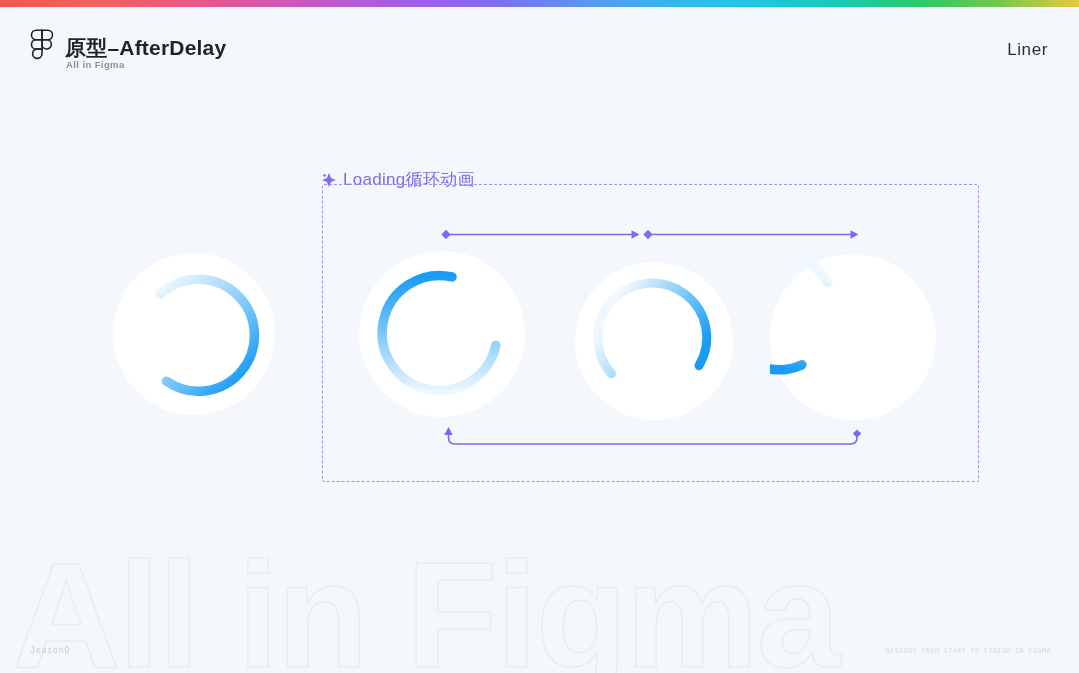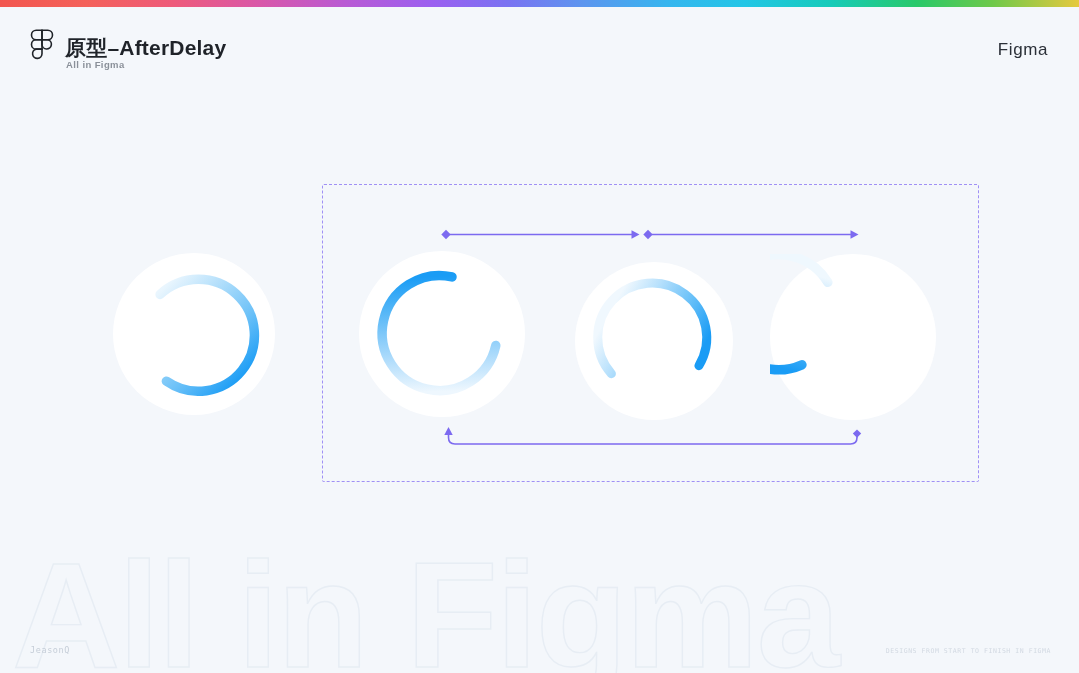--- a/index.html
+++ b/index.html
@@ -109,23 +109,30 @@
           <path d="M9.2 1.3h5.8v9.4H9.2a4.7 4.7 0 0 1 0-9.4z"></path>
           <path d="M15 1.3h5.8a4.7 4.7 0 0 1 0 9.4H15z"></path>
           <path d="M9.2 10.7h5.8v9.4H9.2a4.7 4.7 0 0 1 0-9.4z"></path>
           <path d="M15 10.7h5.8a4.7 4.7 0 1 1-5.8 4.7z"></path>
           <path d="M9.2 20.1h5.8v4.7a4.7 4.7 0 1 1-5.8-4.7z"></path>
         </g>
       </svg>
     </div>
     <div class="brand-title">原型–AfterDelay</div>
     <div class="brand-sub">All in Figma</div>
-    <div class="figma-word">Figma</div>
-  </div>
-
+    <div class="figma-word">Liner</div>
+  </div>
+
+  <div class="section-title-row">
+    <svg class="sec-diamond" viewBox="0 0 14 14">
+      <path d="M7 0 L9 5 L14 7 L9 9 L7 14 L5 9 L0 7 L5 5 Z" fill="#7c6af0"></path>
+      <path d="M2.2 1.4 L3.2 3.6 L5.4 4.6 L3.2 5.6 L2.2 7.8 L1.2 5.6 L-1 4.6 L1.2 3.6 Z" transform="translate(1.2,-0.4) scale(0.62)" fill="#7c6af0"></path>
+    </svg>
+    <span class="sec-label">Loading循环动画</span>
+  </div>
 
   <div class="dashed-frame"></div>
 
   <div class="spinner" style="left:113px;top:253px;width:162px;height:162px;">
     <div class="disc"></div>
     <svg width="162" height="162" viewBox="0 0 162 162">
       <defs>
         <linearGradient id="g0" x1="0%" y1="10%" x2="75%" y2="100%">
           <stop offset="0%" stop-color="#eaf6fe"></stop>
           <stop offset="30%" stop-color="#b3dffb"></stop>

